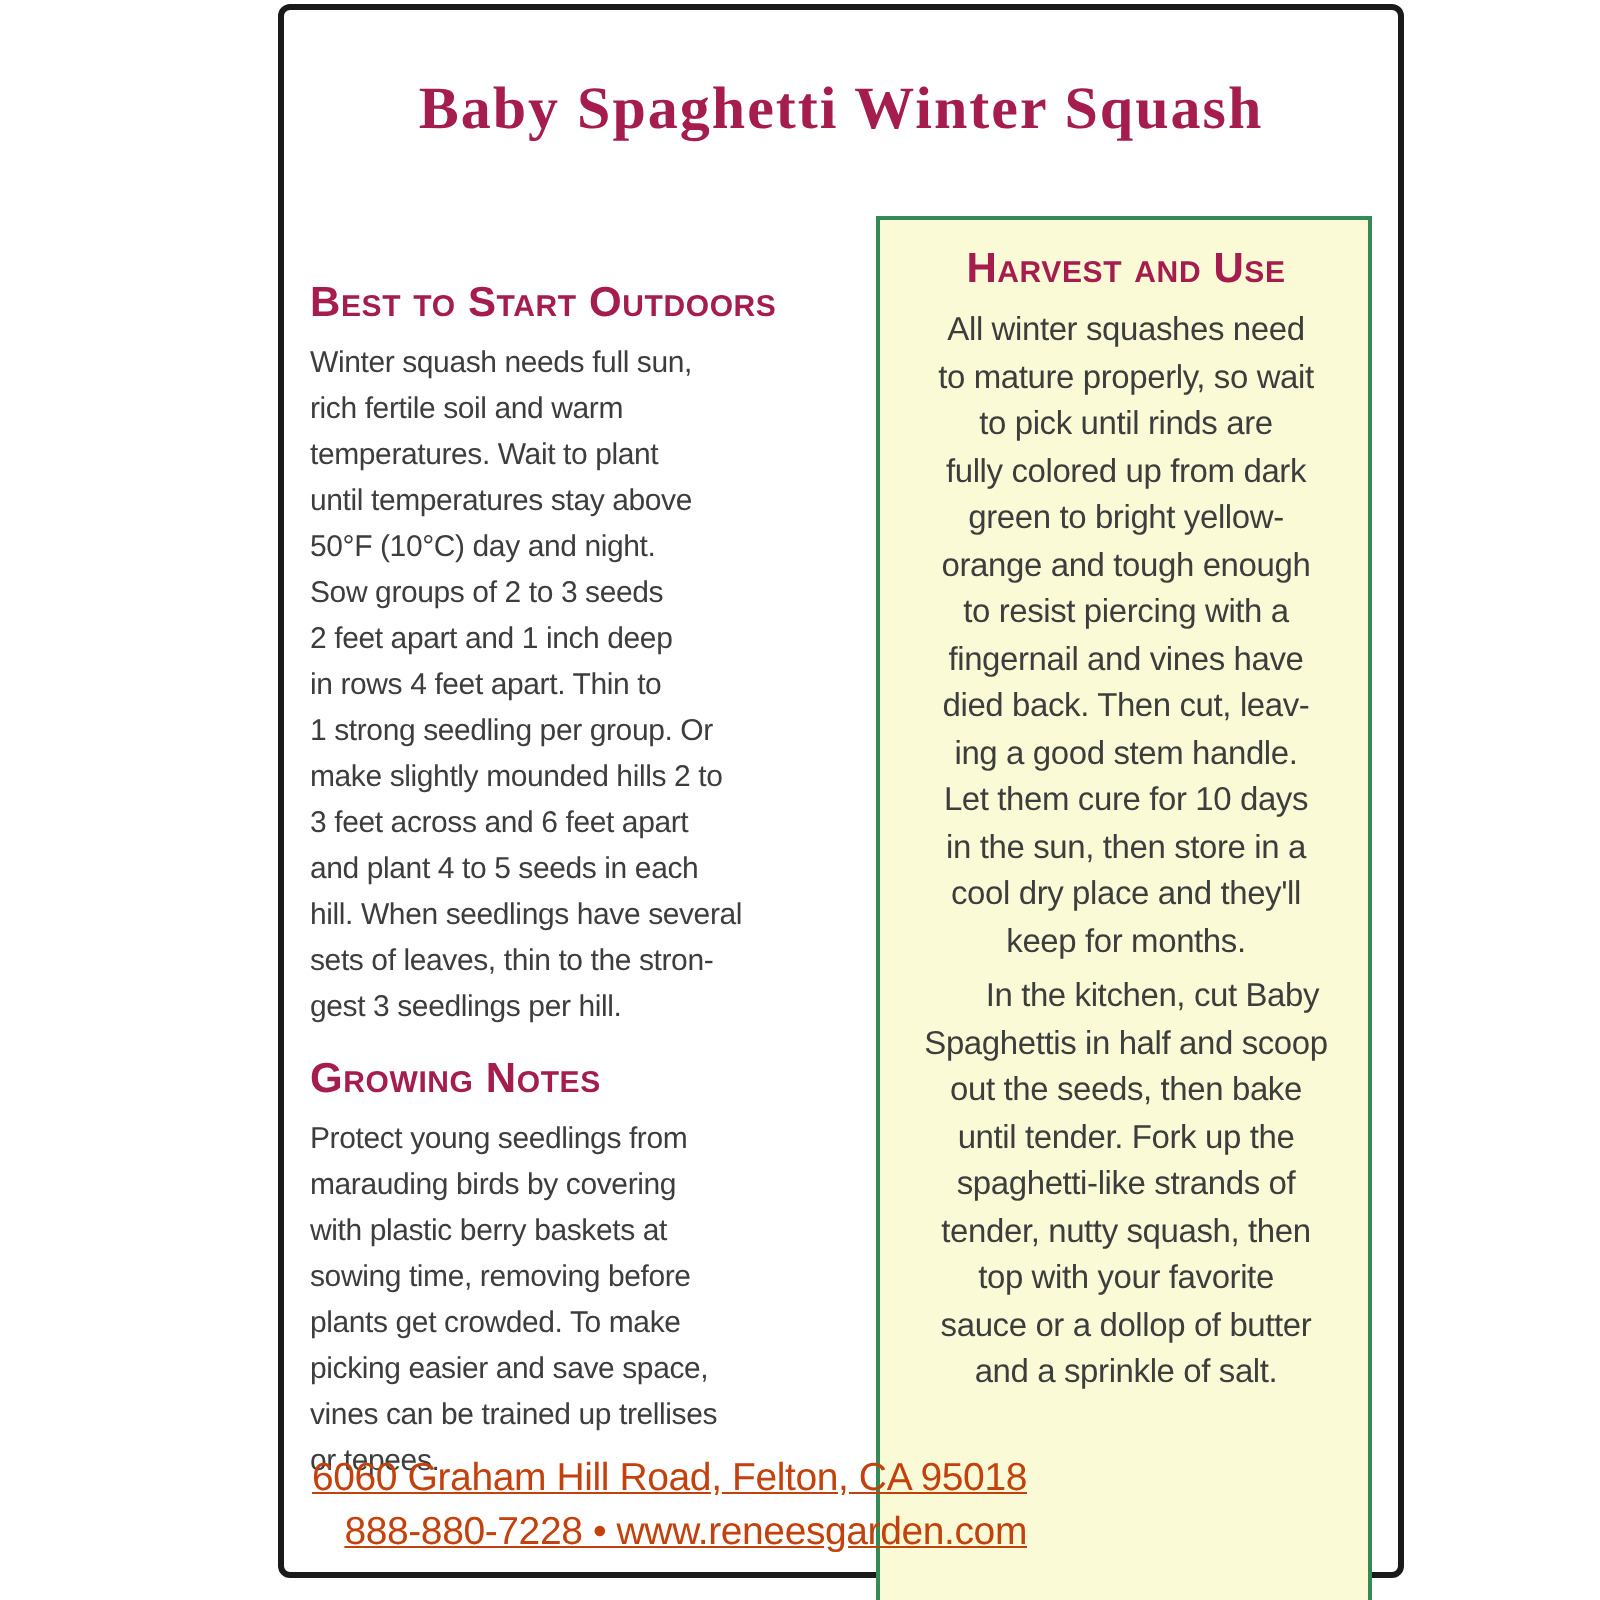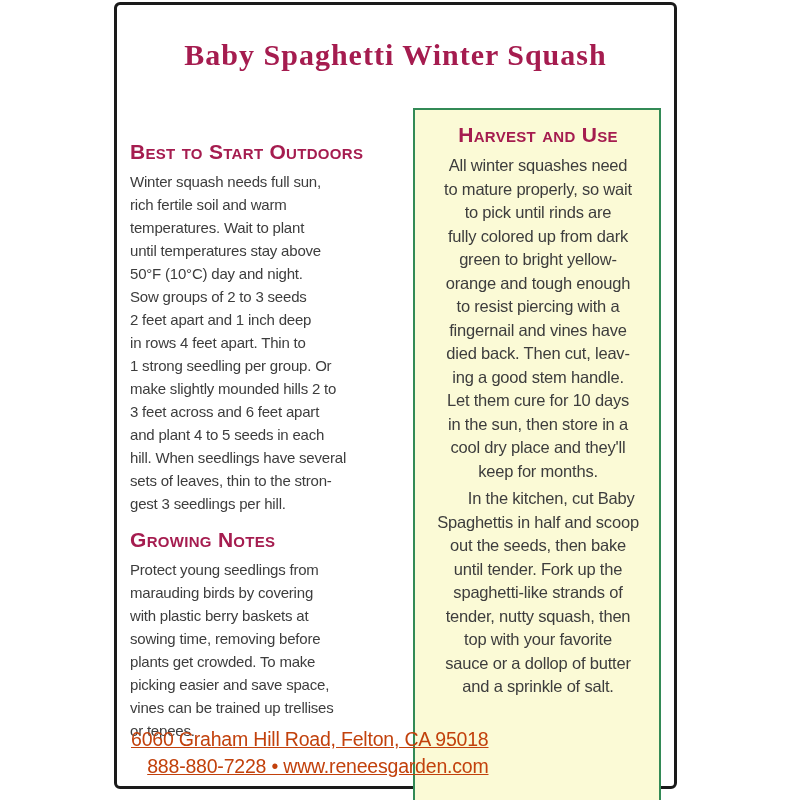--- a/index.html
+++ b/index.html
@@ -8,21 +8,21 @@
     --box-border:#338a56;
     --box-bg:#fbfad6;
     --logo-green:#2e8b57;
     --card-border:#1a1a1a;
   }
   *{margin:0;padding:0;box-sizing:border-box;}
   html,body{width:800px;height:800px;background:#ffffff;overflow:hidden;}
   body{font-family:"Liberation Sans",sans-serif;position:relative;}
 
   .card{
-    position:absolute;left:114px;top:2px;width:563px;height:787px;
+    position:absolute;left:139px;top:2px;width:563px;height:787px;
     background:#ffffff;border:3px solid var(--card-border);border-radius:6px;
   }
 
   .packet-title{
     position:absolute;top:33px;left:0;width:100%;text-align:center;
     font-family:"Liberation Serif",serif;font-weight:bold;font-size:30px;
     letter-spacing:1px;color:var(--accent);white-space:nowrap;
   }
 
   .left-col{position:absolute;left:13px;top:98px;width:292px;}

